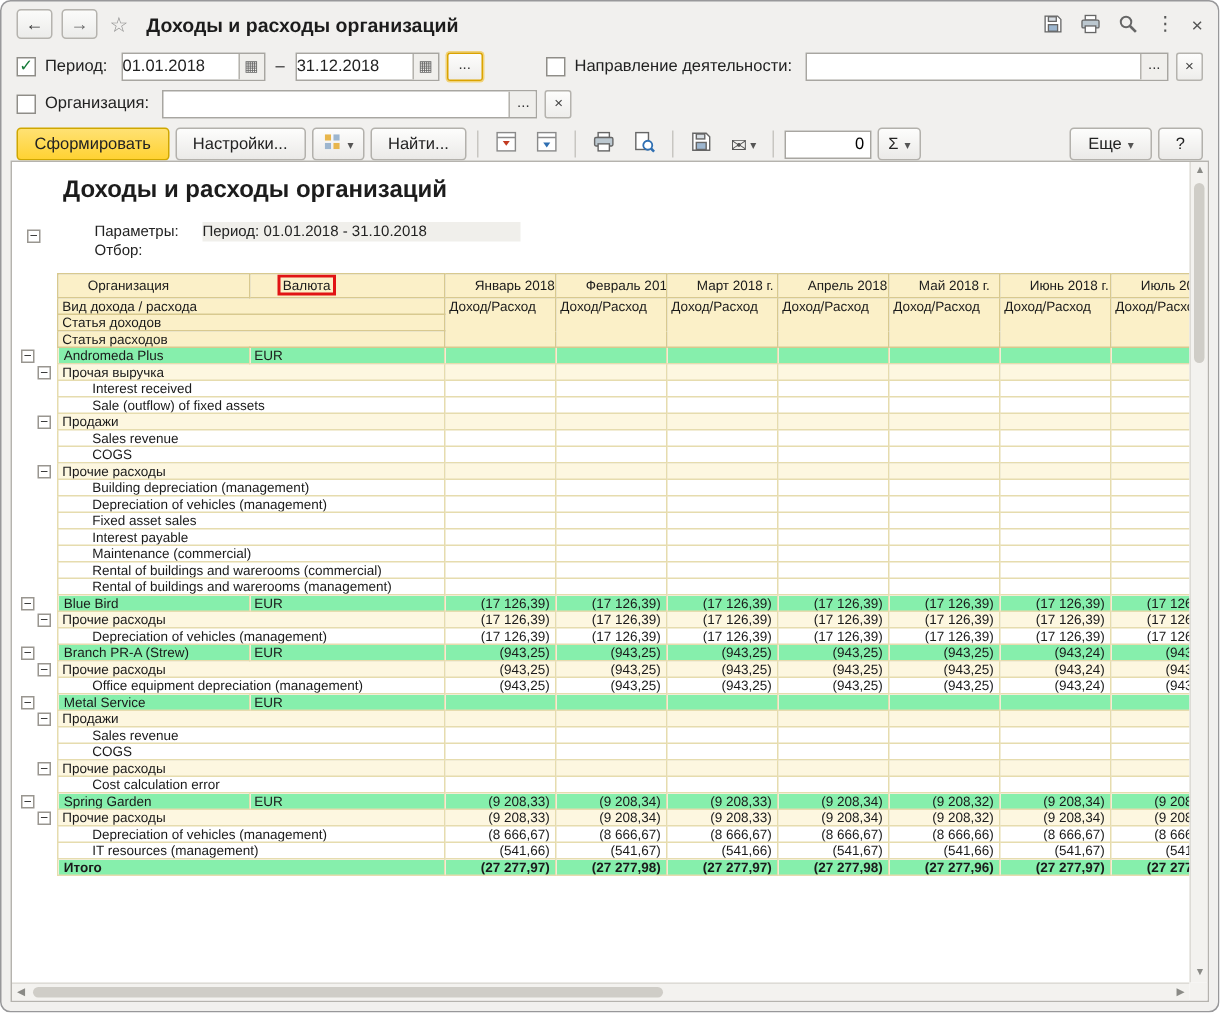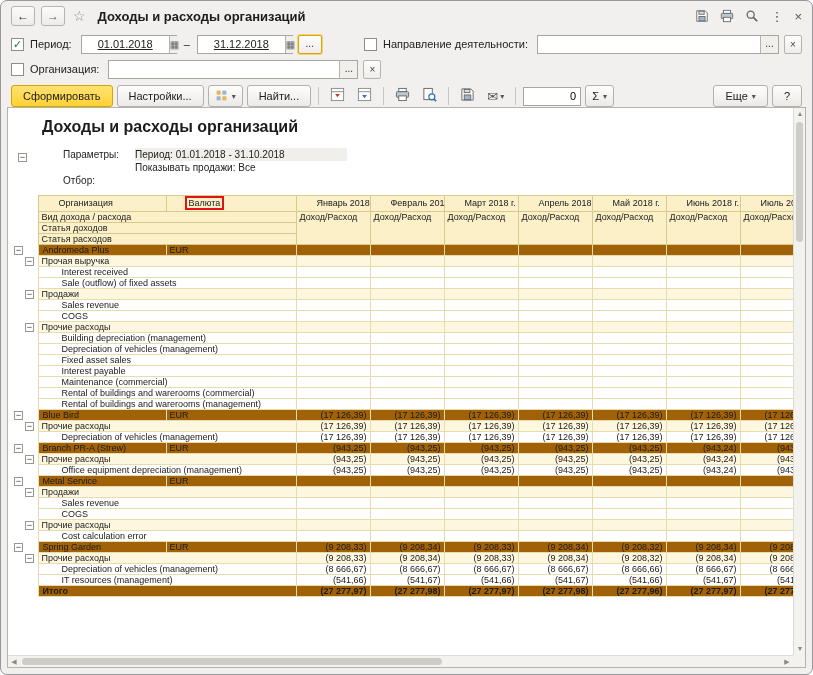--- a/index.html
+++ b/index.html
@@ -22,21 +22,21 @@
   .tb-ic.txt { font-size:13px; }
   
   .frow { display:flex; align-items:center; padding:0 10px; gap:5px; height:26px; }
   .frow.second { height:24px; }
   .cb { width:13px; height:13px; border:1px solid #8f8d88; background:#fff; flex:none;
     display:inline-flex; align-items:center; justify-content:center;
     font-size:11px; line-height:11px; color:#157a38; font-weight:bold; }
   .flabel { margin:0 4px 0 1px; }
   .datebox { width:96px; height:19px; background:#fff; border:1px solid #a8a6a1;
     display:inline-flex; align-items:center; }
-  .dtext { flex:1; padding:0 16px;text-decoration:underline; }
+  .dtext { flex:1; padding:0 0; }
   .calbtn { width:17px; height:17px; border:none; border-left:1px solid #b5b3ae;
     background:#f0efec; font-size:10px; color:#666; line-height:15px; }
   .dash { margin:0 2px; }
   .mini { width:24px; height:19px; border:1px solid #b5b3ae; border-radius:2px;
     background:linear-gradient(#fdfdfc,#eeedeb); font-size:10px; line-height:8px; color:#333; }
   .mini.focus { border:1px solid #dba400; box-shadow:0 0 0 1px #f1d37a; }
   .spacer { flex:1; }
   .inputbox { height:19px; background:#fff; border:1px solid #a8a6a1; display:inline-flex; align-items:center; }
   .inputbox input { flex:1; border:none; outline:none; height:15px; font:inherit; padding:0 3px; background:transparent; }
   .inbtn { width:18px; height:17px; border:none; border-left:1px solid #b5b3ae;
@@ -76,21 +76,21 @@
   .exp-abs { position:absolute; left:10px; top:45px; }
   .exp0 { margin-left:2px; } .exp1 { margin-left:13px; }
   
   .rtable { margin:8px 0 0 4px; border-collapse:collapse; table-layout:fixed; width:802px; }
   .rtable td { border:1px solid #e6dcae; font-size:9px; height:10px; line-height:10px;
     padding:0 3px; white-space:nowrap; overflow:hidden; color:#1a1a1a; }
   .rtable td.g { border:none; padding:0; background:transparent; }
   .rtable thead td { background:#fbf0c8; border-color:#d8c98f; }
   .rtable tr.h1 td { height:15px; line-height:15px;padding-left:20px; }
   .rtable td.vh { vertical-align:top; }
-  .rtable tr.r-org td:not(.g), .rtable tr.r-total td:not(.g) { background:#a16207; }
+  .rtable tr.r-org td:not(.g), .rtable tr.r-total td:not(.g) { background:#86efac; }
   .rtable tr.r-grp td:not(.g) { background:#fdf7e0; }
   .rtable tr.r-total td { font-weight:bold; }
   .rtable td.val { text-align:right; }
   .rtable td.name.l0 { padding-left:4px; }
   .rtable td.name.l1 { }
   .rtable td.name.l2 { padding-left:23px; }
   .ann-box { outline:2px solid #e11414; outline-offset:0; padding:0 2px; }
   
   .vscroll { position:absolute; right:0; top:0; width:12px; bottom:12px; background:#f3f2ef; border-left:1px solid #dddbd6; }
   .hscroll { position:absolute; left:0; right:12px; bottom:0; height:12px; background:#f3f2ef; border-top:1px solid #dddbd6; }
@@ -252,24 +252,20 @@
   </div>
 
   <div class="report">
     <div class="canvas">
       <span class="exp exp-abs">−</span>
       <div class="rtitle">Доходы и расходы организаций</div>
       <div class="params">
           <div class="prow">
             <div class="plabel">Параметры:</div>
             <div class="pval"><span class="pvaltext hl">Период: 01.01.2018 - 31.10.2018</span></div>
-          </div>
-          <div class="prow">
-            <div class="plabel"></div>
-            <div class="pval"><span class="pvaltext">Показывать продажи: Все</span></div>
           </div>
           <div class="prow">
             <div class="plabel"></div>
           </div>
           <div class="prow">
             <div class="plabel">Отбор:</div>
           </div>
         </div>
       <table class="rtable">
           <colgroup>

